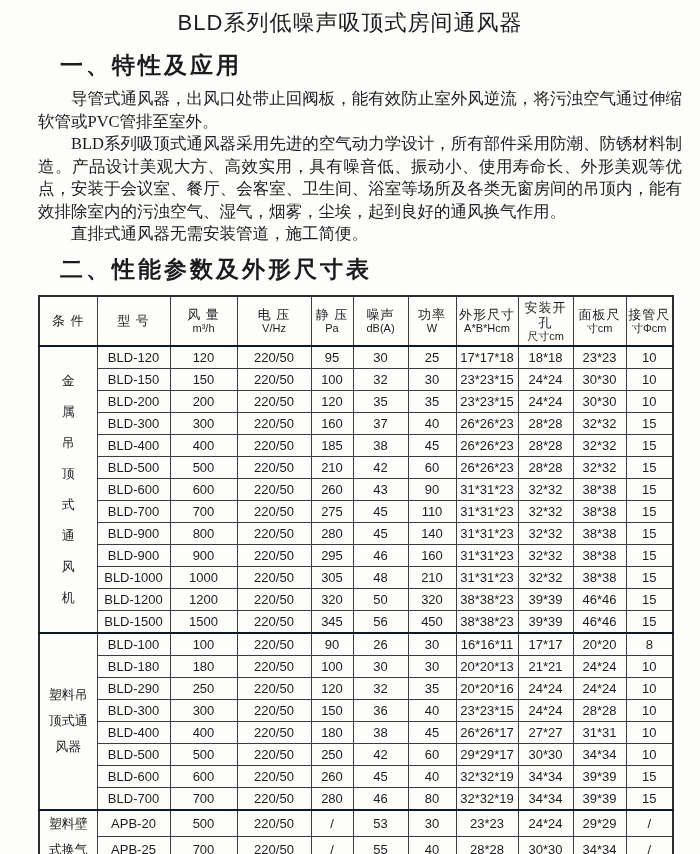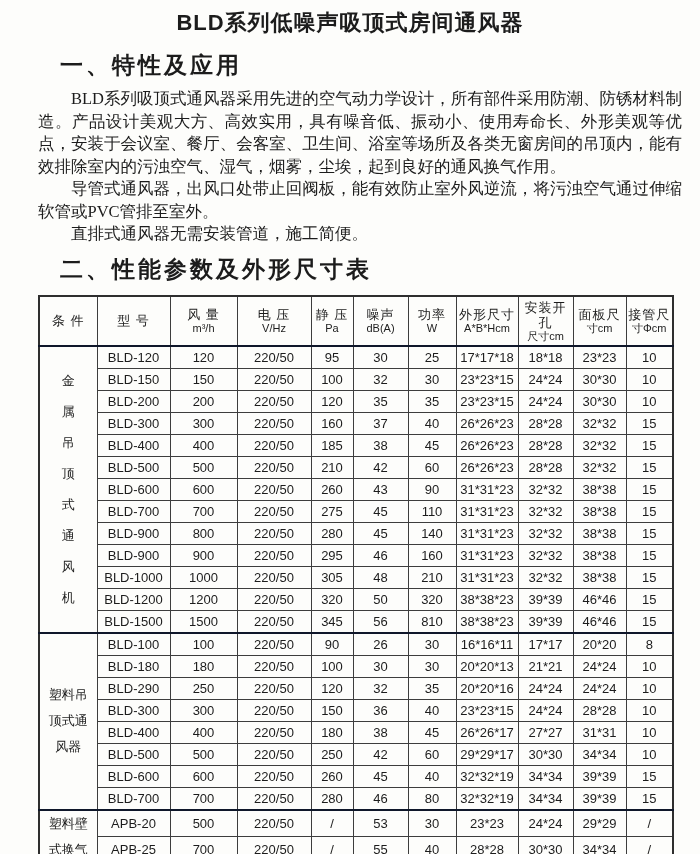--- a/index.html
+++ b/index.html
@@ -8,21 +8,21 @@
     background: #fdfdfb;
     color: #1c1c1c;
     font-family: "Liberation Sans", sans-serif;
     overflow: hidden;
   }
   .page { padding: 6px 18px 0 38px; }
 
   h1.title {
     text-align: center;
     font-size: 22px;
-    font-weight: bold;
+    font-weight: normal;
     letter-spacing: 1px;
     margin: 2px 20px 12px 0;
   }
   h2.section {
     font-size: 23px;
     font-weight: bold;
     letter-spacing: 3px;
     margin: 8px 0 7px 22px;
   }
   p.body {
@@ -82,22 +82,22 @@
   tr.group-start td { border-top: 2px solid #0f172a; }
 </style>
 </head>
 <body>
 
 <div class="page">
   <h1 class="title">BLD系列低噪声吸顶式房间通风器</h1>
 
   <h2 class="section">一、特性及应用</h2>
 
+  <p class="body">导管式通风器，出风口处带止回阀板，能有效防止室外风逆流，将污浊空气通过伸缩软管或PVC管排至室外。</p>
   <p class="body">BLD系列吸顶式通风器采用先进的空气动力学设计，所有部件采用防潮、防锈材料制造。产品设计美观大方、高效实用，具有噪音低、振动小、使用寿命长、外形美观等优点，安装于会议室、餐厅、会客室、卫生间、浴室等场所及各类无窗房间的吊顶内，能有效排除室内的污浊空气、湿气，烟雾，尘埃，起到良好的通风换气作用。</p>
-  <p class="body">导管式通风器，出风口处带止回阀板，能有效防止室外风逆流，将污浊空气通过伸缩软管或PVC管排至室外。</p>
   <p class="body">直排式通风器无需安装管道，施工简便。</p>
 
   <h2 class="section">二、性能参数及外形尺寸表</h2>
 
   <table class="spec">
     <colgroup>
       <col style="width:58px">
         <col style="width:73px">
         <col style="width:67px">
       <col style="width:74px">
@@ -302,21 +302,21 @@
           <td>39*39</td>
           <td>46*46</td>
           <td>15</td>
         </tr>
         <tr>
           <td>BLD-1500</td>
           <td>1500</td>
           <td>220/50</td>
           <td>345</td>
           <td>56</td>
-          <td>810</td>
+          <td>450</td>
           <td>38*38*23</td>
           <td>39*39</td>
           <td>46*46</td>
           <td>15</td>
         </tr>
         <tr class="group-start">
           <td rowspan="8" class="group">
             <div class="hlabel">塑料吊顶式通风器</div>
           </td>
           <td>BLD-100</td>

